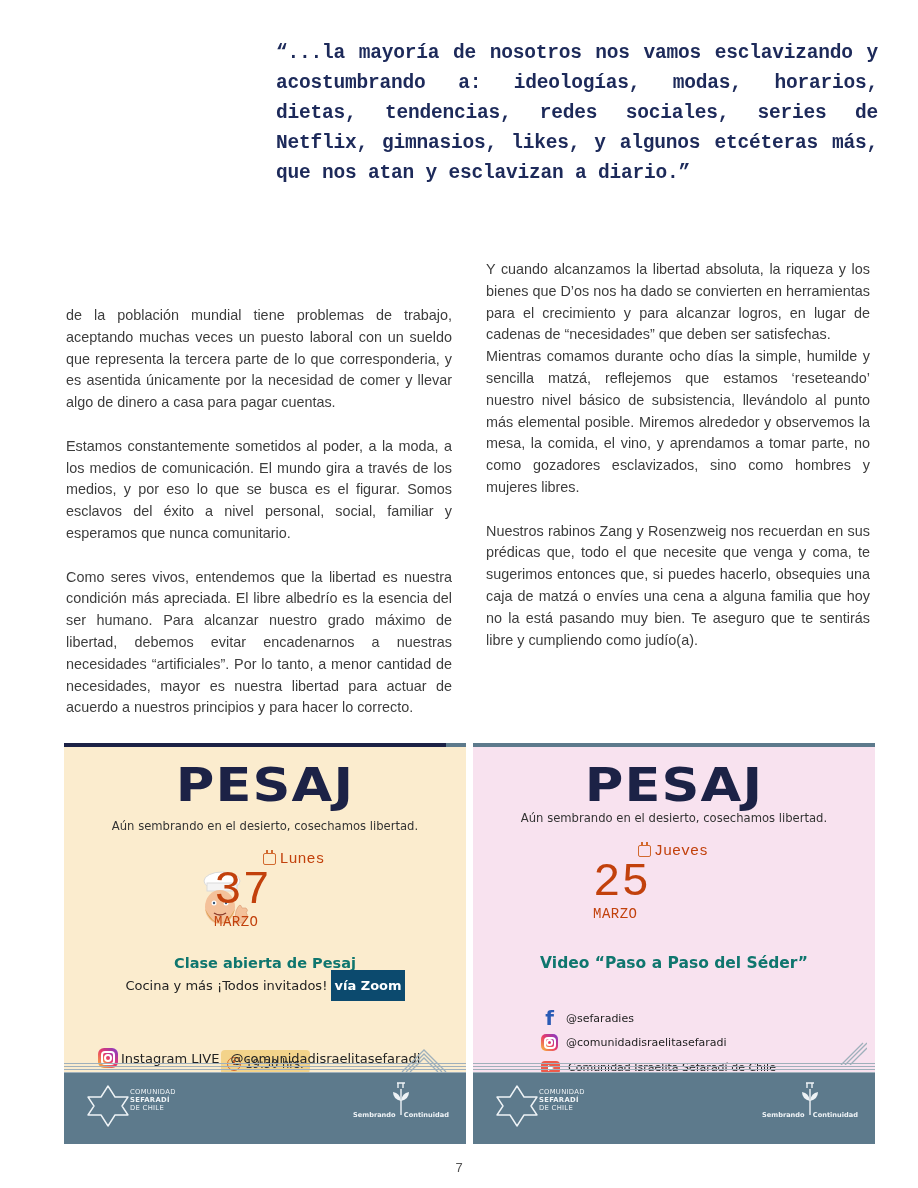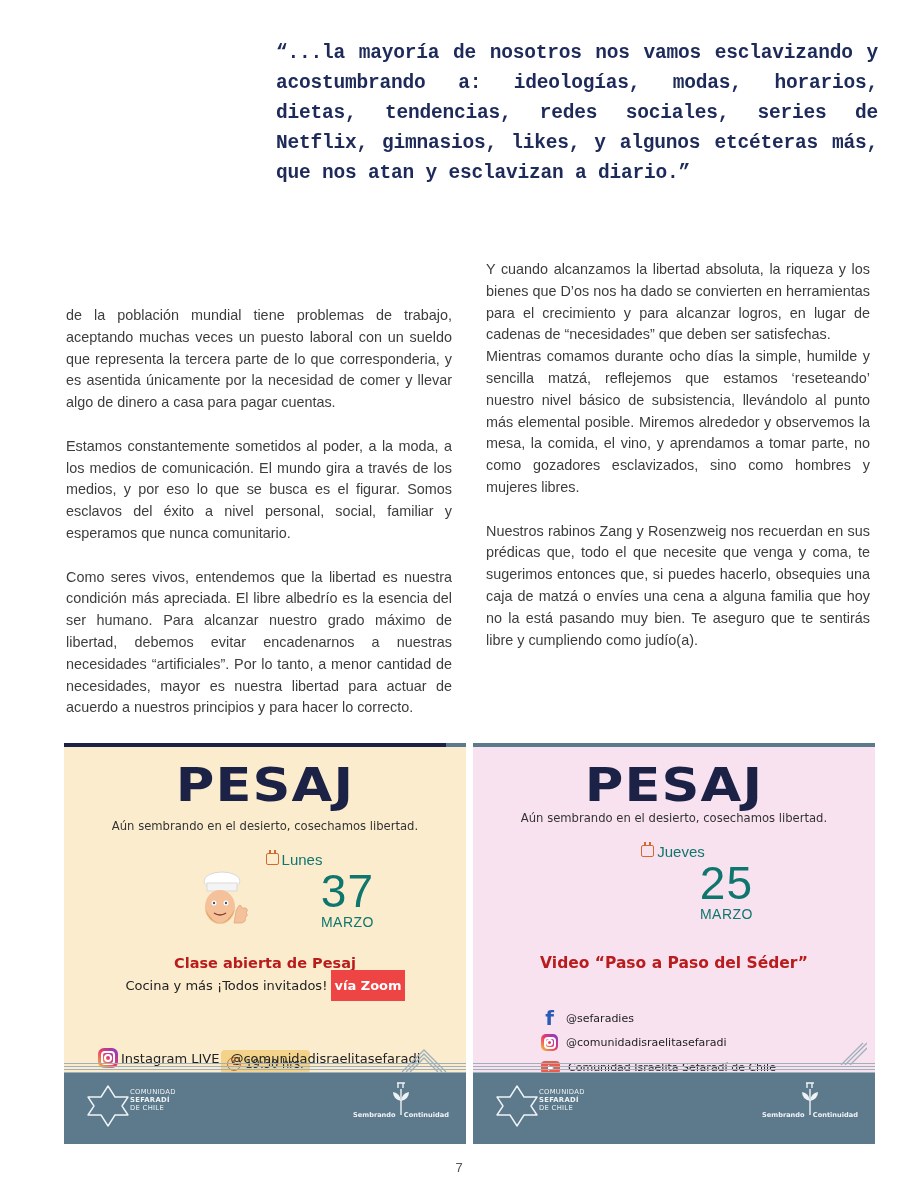--- a/index.html
+++ b/index.html
@@ -39,37 +39,37 @@
     font-family: "DejaVu Sans", sans-serif; font-weight: bold; font-size: 47px;
     letter-spacing: 1px; color: #1c2246; transform: scaleX(1.12);
   }
   .tagline {
     position: absolute; left: 0; width: 100%; top: 76px; text-align: center;
     font-family: "DejaVu Sans", sans-serif; font-size: 11.6px; color: #333;
     font-weight: normal;
   }
   .poster.right .tagline { top: 68px; }
 
-  .daybox { position: absolute; text-align: right; color: #0f766e; font-family: Liberation Sans, sans-serif; }
+  .daybox { position: absolute; text-align: left; color: #c2410c; font-family: Liberation Mono, monospace; }
   .dayline { font-size: 15px; display: flex; align-items: center; justify-content: center; gap: 3px; }
   .daynum { font-size: 46px; line-height: 46px; font-weight: normal; letter-spacing: 1px; }
   .month { font-size: 14px; letter-spacing: 0.5px; }
   .cal { display: inline-block; width: 13px; height: 12px; border: 1.6px solid #d2692e; border-radius: 2px; position: relative; top: -1px; }
   .cal::before, .cal::after { content: ""; position: absolute; top: -4px; width: 2px; height: 4px; background: #d2692e; }
   .cal::before { left: 2px; } .cal::after { right: 2px; }
 
   .event-title {
     position: absolute; left: 0; width: 100%; text-align: center;
-    font-family: "DejaVu Sans", sans-serif; font-weight: bold; color: #b91c1c;
+    font-family: "DejaVu Sans", sans-serif; font-weight: bold; color: #0f766e;
   }
   .event-sub {
     position: absolute; left: 0; width: 100%; text-align: center;
     font-family: "DejaVu Sans", sans-serif; color: #222;
   }
-  .zoom-chip { background: #ef4444; color: #fff; font-weight: bold; padding: 8px 3px; }
+  .zoom-chip { background: #0c4a6e; color: #fff; font-weight: bold; padding: 8px 3px; }
 
   .time-chip {
     position: absolute; left: 157px; top: 265px; width: 89px; height: 28px;
     background: #f3d38a; border-radius: 4px 4px 10px 4px;
     display: flex; align-items: center; justify-content: center; gap: 4px;
     font-family: "DejaVu Sans", sans-serif; font-size: 11.5px; color: #333; margin-top: 42px;
   }
   .clock { width: 14px; height: 14px; border: 1.6px solid #d2692e; border-radius: 50%; position: relative; }
   .clock::after { content: ""; position: absolute; left: 5px; top: 2px; width: 1.5px; height: 5px; background: #d2692e; }
 

